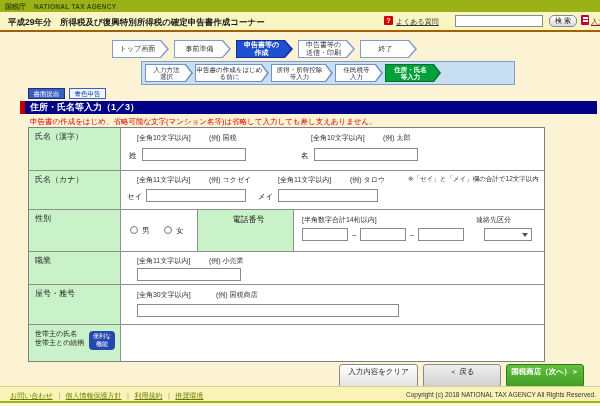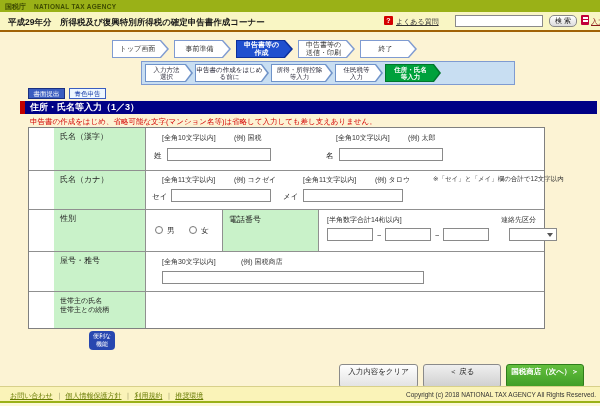--- a/index.html
+++ b/index.html
@@ -43,22 +43,22 @@
   #pagetitle { position:absolute; left:20px; top:101px; width:577px; height:13px; display:flex; }
   #pagetitle .red { width:5px; background:#c00000; }
   #pagetitle .bar { flex:1; background:#000085; color:#fff; font-weight:bold; font-size:9px; line-height:13px; padding-left:5px; }
 
   #note { position:absolute; left:30px; top:117px; font-size:7.5px; color:#d40000; }
 
   
   #table { position:absolute; left:28px; top:127px; width:517px; background:#fff; border:1px solid #808080; }
   .row { display:flex; border-top:1px solid #909090; }
   .row:first-child { border-top:none; }
-  .lbl { width:92px; background:#c9f2c9; border-right:1px solid #909090; padding:4px 0 0 6px; font-size:8px; color:#222; white-space:pre-line; line-height:1.3; position:relative;margin-left:25px; }
-  .lbl2 { width:96px; background:#c9f2c9; border-right:1px solid #909090; padding:4px 0 0 6px; font-size:8px; color:#222; }
+  .lbl { width:92px; background:#c9f2c9; border-right:1px solid #909090; padding:4px 0 0 6px; font-size:8px; color:#222; white-space:pre-line; line-height:1.3; position:relative; }
+  .lbl2 { width:96px; background:#c9f2c9; border-right:1px solid #909090; padding:4px 0 0 6px; font-size:8px; color:#222;text-align:center; }
   .cellradio { width:77px; border-right:1px solid #909090; position:relative; }
   .content { flex:1; position:relative; }
   .hint { position:absolute; font-size:7px; color:#333; white-space:nowrap; }
   .flbl { position:absolute; font-size:7.5px; color:#222; white-space:nowrap; }
   .ipt { position:absolute; height:13px; border:1px solid #8a8a8a; background:#fff; font-size:8px; padding:0 2px; }
   .r1 { height:42px; } .r2 { height:39px; } .r3 { height:42px; } .r4 { height:33px; } .r5 { height:40px;justify-content:center; } .r6 { height:37px; }
 
   .radio { position:absolute; width:8px; height:8px; border:1px solid #777; border-radius:50%; background:#fff; cursor:pointer; }
   .sel { position:absolute; width:48px; height:13px; border:1px solid #8a8a8a; background:#fff; cursor:pointer; }
   .sel::after { content:""; position:absolute; right:3px; top:4px; border-left:3px solid transparent; border-right:3px solid transparent; border-top:4px solid #555; }
@@ -197,20 +197,28 @@
       <input class="ipt" style="left: 8px; top: 18px; width: 46px;" data-name="phone-part1-input" value="">
       <span class="flbl" style="left:58px;top:21px" data-name="phone-separator">−</span>
       <input class="ipt" style="left: 66px; top: 18px; width: 46px;" data-name="phone-part2-input" value="">
       <span class="flbl" style="left:116px;top:21px" data-name="phone-separator">−</span>
       <input class="ipt" style="left: 124px; top: 18px; width: 46px;" data-name="phone-part3-input" value="">
       <span class="hint" style="left:182px;top:5px" data-name="contact-type-label">連絡先区分</span>
       <span class="sel" style="left:190px;top:18px" data-name="contact-type-select"></span>
     </div>
   </div>
 
+  <div class="row r4" data-name="row-occupation">
+    <div class="lbl" data-name="occupation-label">職業</div>
+    <div class="content">
+      <span class="hint" style="left:16px;top:4px" data-name="occupation-hint">[全角11文字以内]</span>
+      <span class="hint" style="left:88px;top:4px" data-name="occupation-example">(例) 小売業</span>
+      <input class="ipt" style="left: 16px; top: 16px; width: 104px;" data-name="occupation-input" value="">
+    </div>
+  </div>
 
   <div class="row r5" data-name="row-trade-name">
     <div class="lbl" data-name="trade-name-label">屋号・雅号</div>
     <div class="content">
       <span class="hint" style="left:16px;top:5px" data-name="trade-name-hint">[全角30文字以内]</span>
       <span class="hint" style="left:95px;top:5px" data-name="trade-name-example">(例) 国税商店</span>
       <input class="ipt" style="left: 16px; top: 19px; width: 262px;" data-name="trade-name-input" value="">
     </div>
   </div>
 

